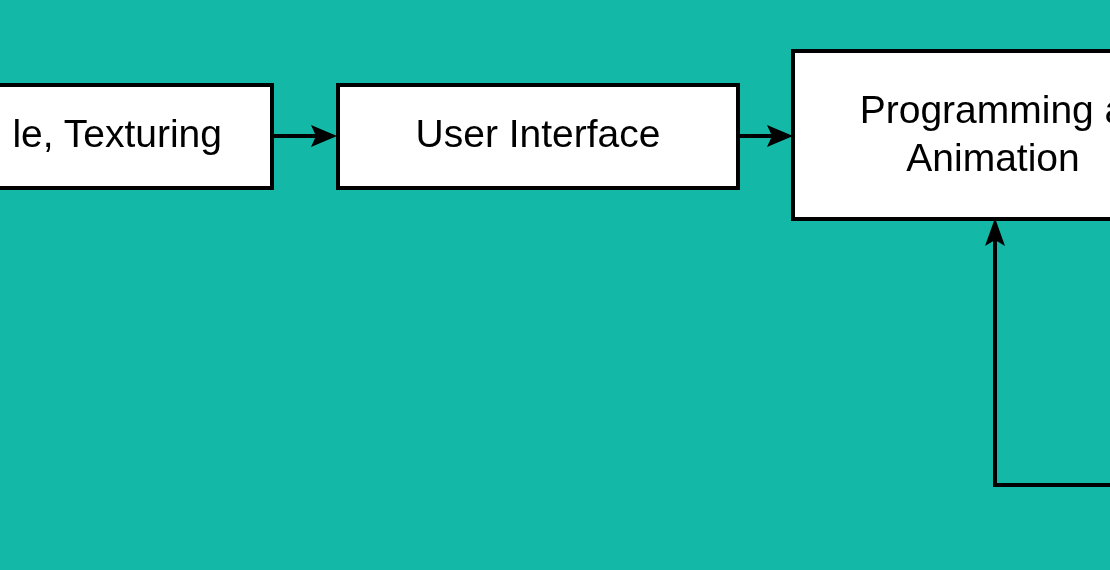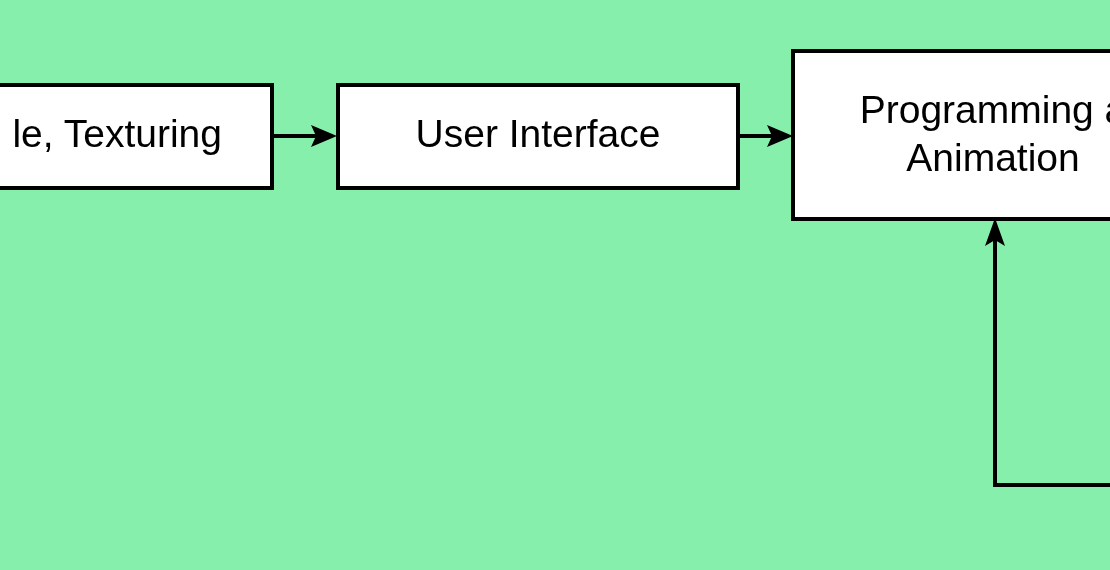--- a/index.html
+++ b/index.html
@@ -4,21 +4,21 @@
 <style>
   html, body {
     margin: 0;
     padding: 0;
     background: #ffffff;
   }
   #canvas {
     position: relative;
     width: 1110px;
     height: 570px;
-    background: #86efac;
+    background: #14b8a6;
     overflow: hidden;
     font-family: "Liberation Sans", sans-serif;
   }
   #flow-svg {
     position: absolute;
     top: 0;
     left: 0;
     width: 1110px;
     height: 570px;
     display: block;

